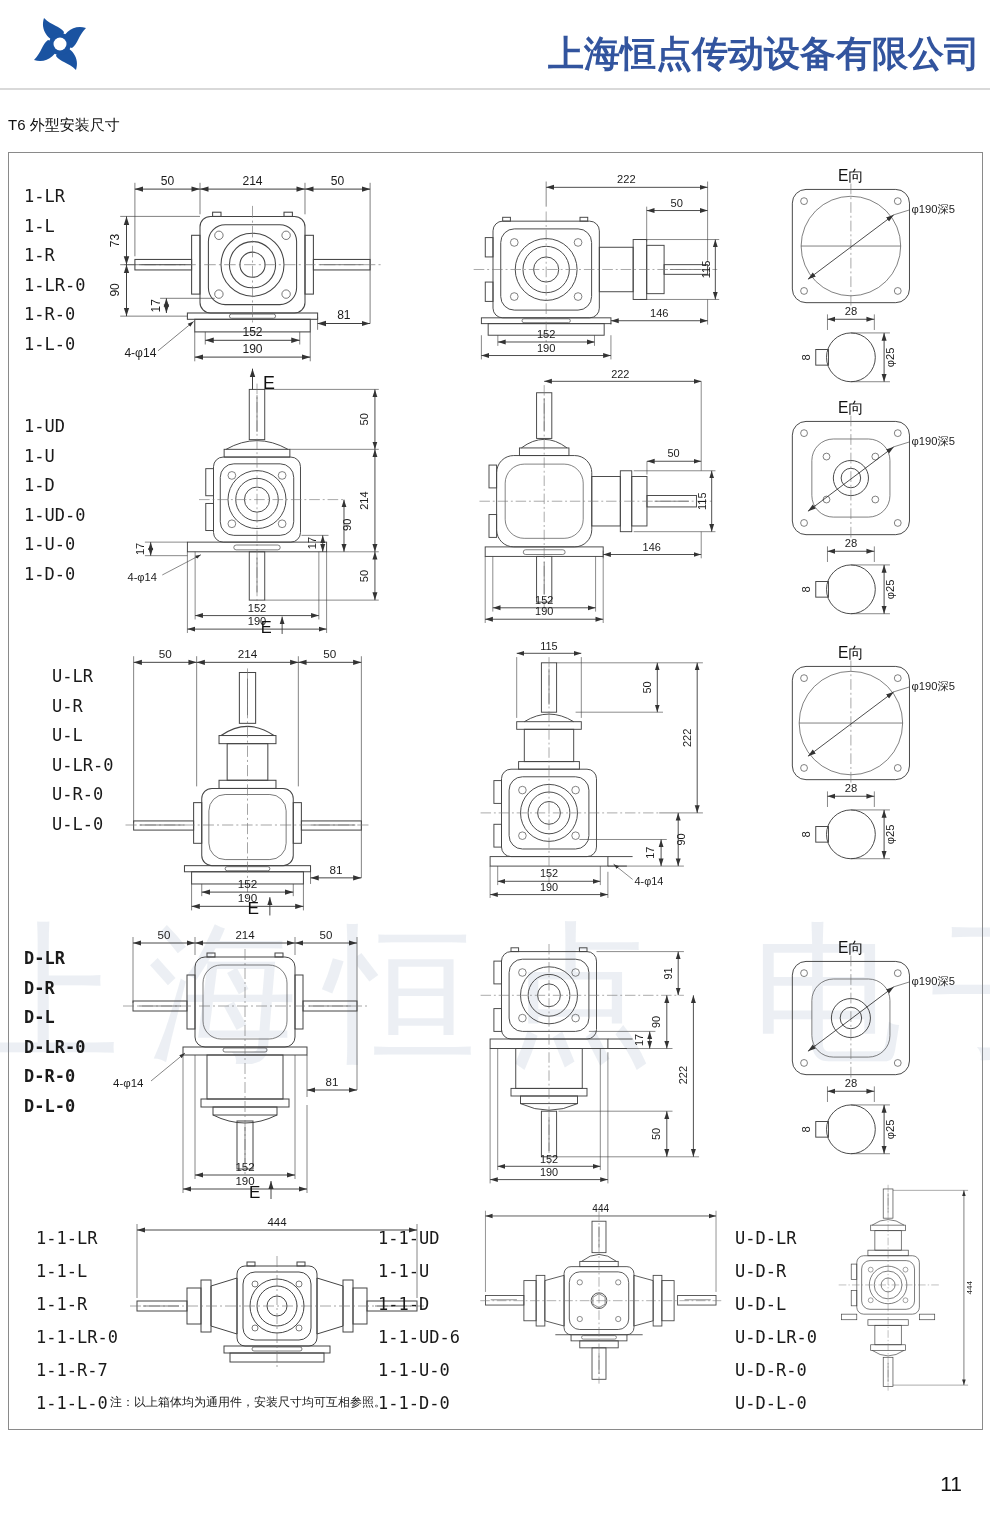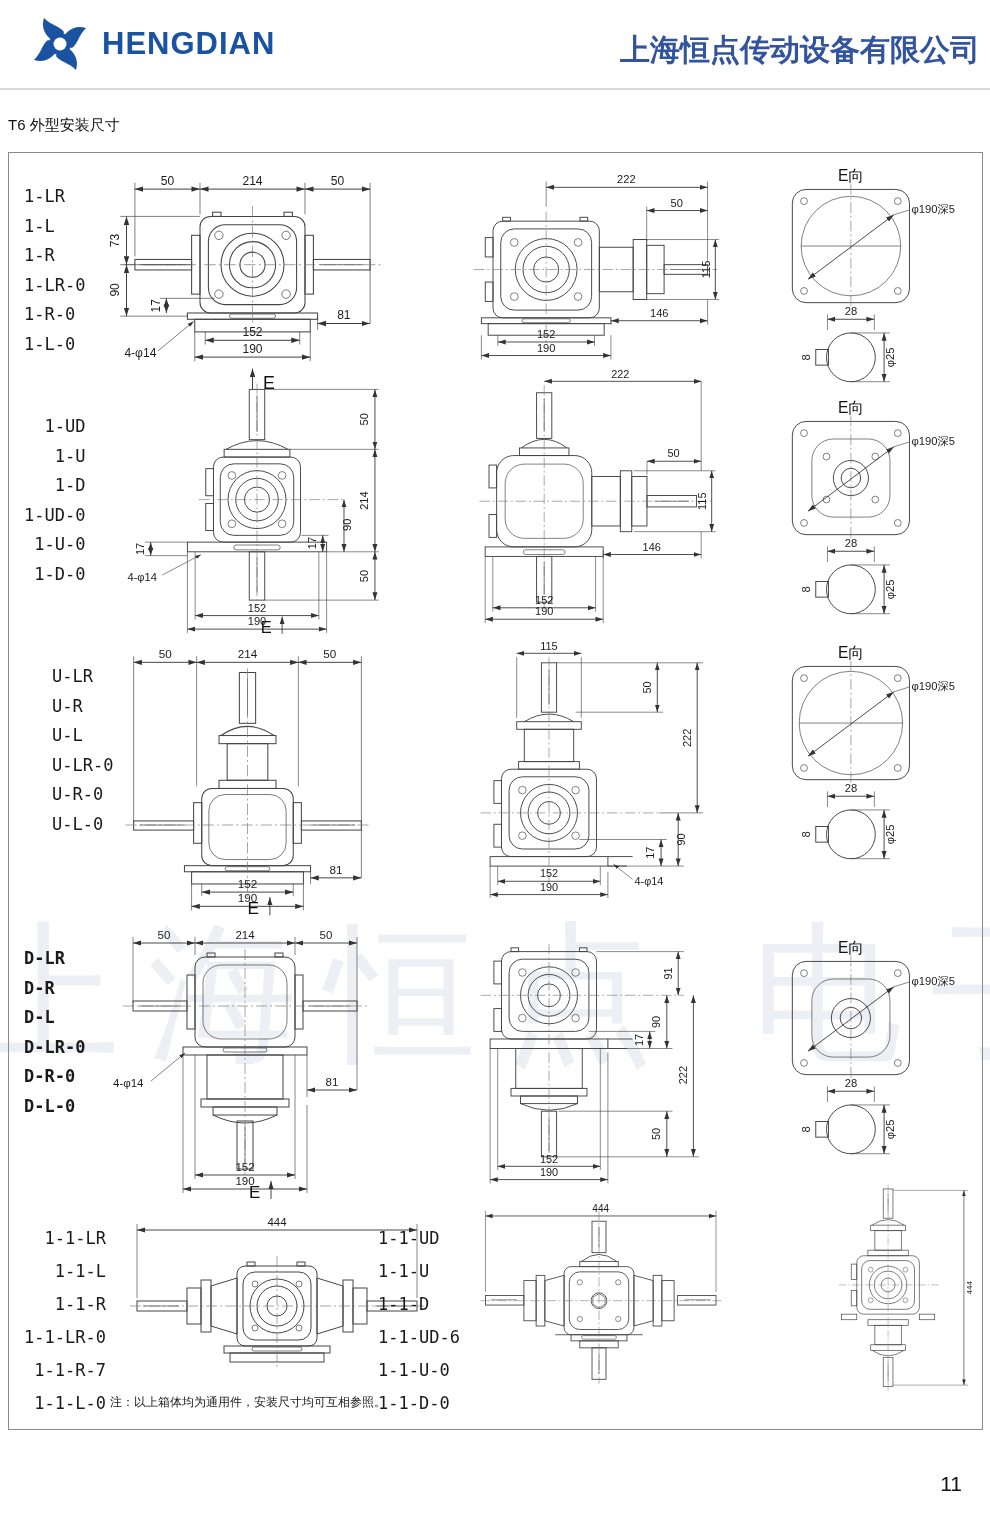--- a/index.html
+++ b/index.html
@@ -4,21 +4,21 @@
 <style>
   html,body{margin:0;padding:0;background:#fff;}
   #page{position:relative;width:990px;height:1513px;background:#fff;overflow:hidden;
         font-family:"Liberation Sans",sans-serif;color:#222;}
   
   #hdr{position:absolute;left:0;top:0;width:100%;height:88px;border-bottom:2px solid #d9d9d9;}
   #logo{position:absolute;left:30px;top:14px;width:60px;height:60px;}
   #brand{position:absolute;left:102px;top:26px;font-size:31px;font-weight:bold;
          color:#1a53a1;letter-spacing:1px;}
   #company{position:absolute;right:10px;top:30px;font-family:"Liberation Serif",serif;
-           font-weight:bold;font-size:30px;color:#32549e;}
+           font-weight:bold;font-size:36px;color:#32549e;}
   
   #ttl{position:absolute;left:8px;top:116px;font-size:15px;color:#111;}
   
   #frame{position:absolute;left:8px;top:152px;width:973px;height:1276px;border:1px solid #8a8a8a;}
   
   #wm{position:absolute;left:-30px;top:895px;font-size:150px;letter-spacing:28px;
       color:#7e96b5;opacity:0.14;white-space:nowrap;pointer-events:none;}
   
   .models{position:absolute;font-family:"DejaVu Sans Mono","Liberation Mono",monospace;
           font-size:17px;color:#1a1a1a;}
@@ -54,21 +54,20 @@
     <svg id="logo" viewBox="0 0 60 60">
       <g fill="#1a53a1">
         <path d="M30,30 C18,26 10,16 14,4 C22,12 30,12 34,18 Z"></path>
         <path d="M30,30 C34,18 44,10 56,14 C48,22 48,30 42,34 Z"></path>
         <path d="M30,30 C42,34 50,44 46,56 C38,48 30,48 26,42 Z"></path>
         <path d="M30,30 C26,42 16,50 4,46 C12,38 12,30 18,26 Z"></path>
         <circle cx="30" cy="30" r="11"></circle>
       </g>
       <circle cx="30" cy="30" r="6.5" fill="#fff"></circle>
     </svg>
-    <div id="brand">HENGDIAN</div>
     <div id="company">上海恒点传动设备有限公司</div>
   </div>
 
   <div id="ttl">T6 外型安装尺寸</div>
   <div id="frame"></div>
   <div id="wm">上海恒点 电子样本</div>
 
   <div class="models" style="left:24px;top:182px;">
     <div>1-LR</div>
     <div>1-L</div>
@@ -206,21 +205,21 @@
     <text class="t" x="88" y="153" text-anchor="middle">28</text>
     <circle class="d" cx="88" cy="196" r="25"></circle>
     <rect class="d" x="52" y="188" width="13" height="16"></rect>
     <text class="t" transform="rotate(-90 46 196)" x="46" y="196" text-anchor="middle">8</text>
     <line class="ext" x1="88" y1="171" x2="128" y2="171"></line>
       <line class="ext" x1="88" y1="221" x2="128" y2="221"></line>
     <line class="dim" x1="122" y1="171" x2="122" y2="221" marker-start="url(#ah)" marker-end="url(#ah)"></line>
     <text class="t" transform="rotate(-90 132 196)" x="132" y="196" text-anchor="middle">φ25</text>
   </svg>
 
-  <div class="models" style="left:24px;top:412px;text-align:right;">
+  <div class="models" style="left:24px;top:412px;">
     <div>1-UD</div>
     <div>1-U</div>
     <div>1-D</div>
     <div>1-UD-0</div>
     <div>1-U-0</div>
     <div>1-D-0</div>
   </div>
 
   <svg class="drw" style="left:112px;top:372px;width:290px" viewBox="0 0 300 272">
     <rect class="d" x="142" y="18" width="16" height="52"></rect>
@@ -612,21 +611,21 @@
     <text class="t" x="88" y="153" text-anchor="middle">28</text>
     <circle class="d" cx="88" cy="196" r="25"></circle>
     <rect class="d" x="52" y="188" width="13" height="16"></rect>
     <text class="t" transform="rotate(-90 46 196)" x="46" y="196" text-anchor="middle">8</text>
     <line class="ext" x1="88" y1="171" x2="128" y2="171"></line>
       <line class="ext" x1="88" y1="221" x2="128" y2="221"></line>
     <line class="dim" x1="122" y1="171" x2="122" y2="221" marker-start="url(#ah)" marker-end="url(#ah)"></line>
     <text class="t" transform="rotate(-90 132 196)" x="132" y="196" text-anchor="middle">φ25</text>
   </svg>
 
-  <div class="models wide" style="left:24px;top:1222px;text-align:right;">
+  <div class="models wide" style="left:36px;top:1222px;">
     <div>1-1-LR</div>
     <div>1-1-L</div>
     <div>1-1-R</div>
     <div>1-1-LR-0</div>
     <div>1-1-R-7</div>
     <div>1-1-L-0</div>
   </div>
 
   <svg class="drw" style="left:112px;top:1208px;width:330px" viewBox="0 0 330 190">
     <line class="ext" x1="25" y1="16" x2="25" y2="90"></line>
@@ -701,20 +700,28 @@
     <line class="d" x1="100" y1="152" x2="118" y2="152"></line>
       <line class="d" x1="182" y1="152" x2="200" y2="152"></line>
     <rect class="dth" x="130" y="153" width="40" height="4" rx="2"></rect>
     <rect class="d" x="128" y="159" width="44" height="8"></rect>
     <rect class="d" x="142" y="167" width="16" height="36"></rect>
       <line class="dth" x1="150" y1="173" x2="150" y2="197"></line>
     <line class="cl" x1="14" y1="113" x2="290" y2="113"></line>
       <line class="cl" x1="150" y1="10" x2="150" y2="208"></line>
   </svg>
 
+  <div class="models wide" style="left:735px;top:1222px;">
+    <div>U-D-LR</div>
+    <div>U-D-R</div>
+    <div>U-D-L</div>
+    <div>U-D-LR-0</div>
+    <div>U-D-R-0</div>
+    <div>U-D-L-0</div>
+  </div>
 
   <svg class="drw" style="left:822px;top:1182px;width:160px" viewBox="0 0 230 310">
     <rect class="d" x="88" y="10" width="14" height="42"></rect>
       <line class="dth" x1="95" y1="16" x2="95" y2="44"></line>
     <path class="d" d="M72,62 Q95,46 118,62"></path>
       <rect class="d" x="70" y="62" width="50" height="8"></rect>
     <rect class="d" x="76" y="70" width="38" height="28"></rect>
       <rect class="d" x="66" y="98" width="58" height="8"></rect>
     <rect class="d" x="50" y="106" width="90" height="84" rx="10"></rect>
     <rect class="d" x="57" y="113" width="76" height="70" rx="12"></rect>

